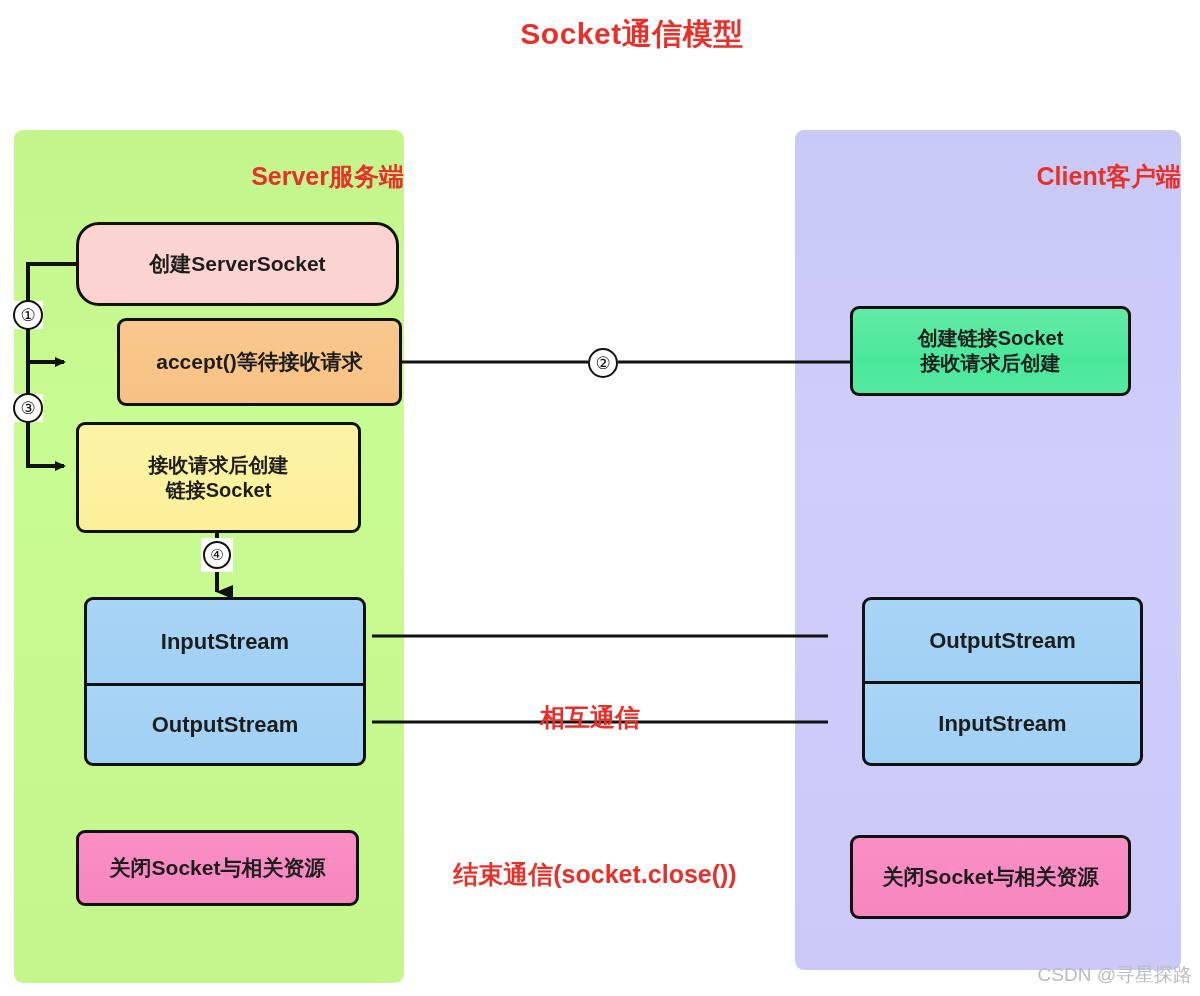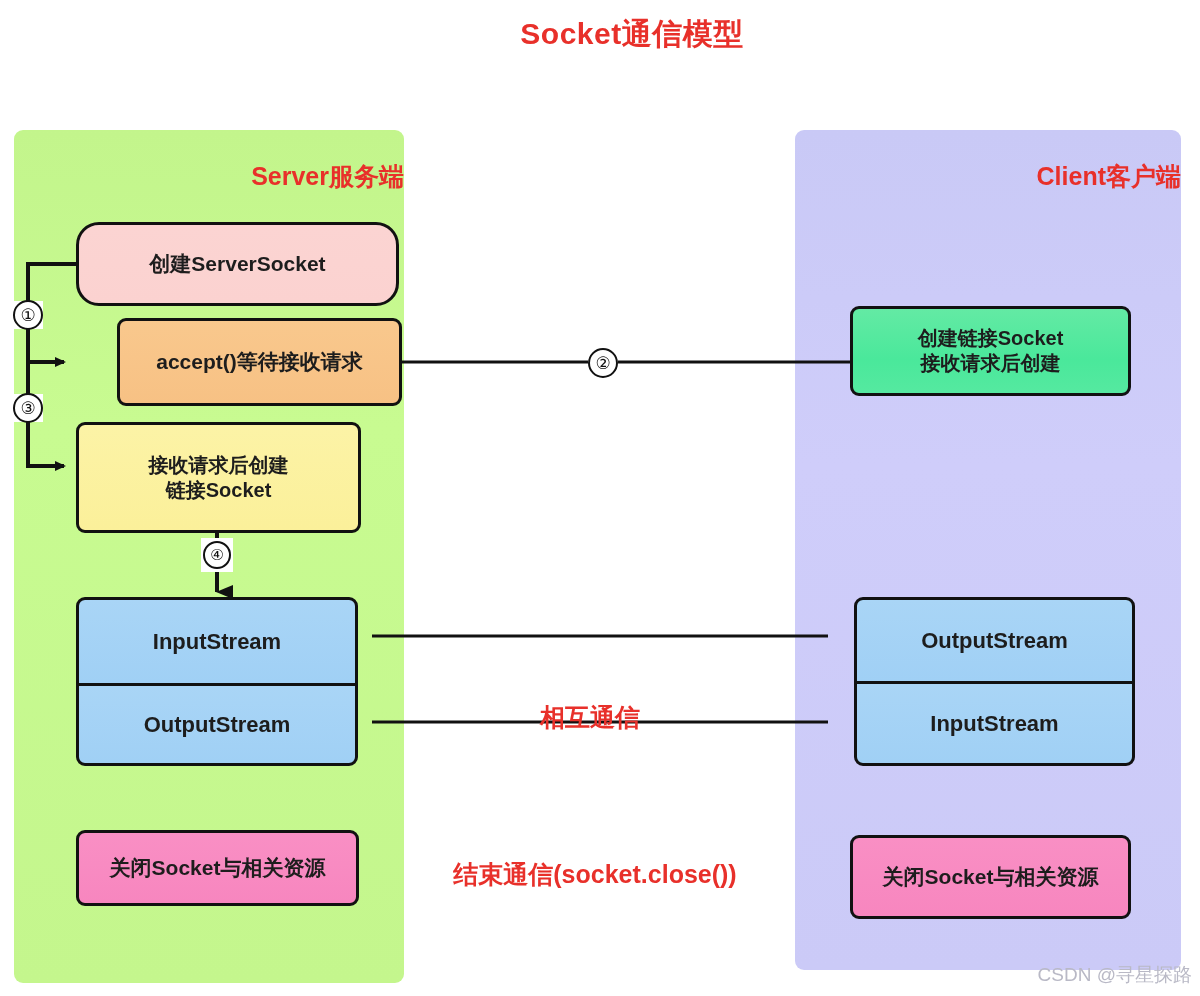--- a/index.html
+++ b/index.html
@@ -48,21 +48,21 @@
     font-weight:bold;
     color:#1d1d1d;
     line-height:1.25;
     box-sizing:border-box;
   }
   .box .ln{display:block;}
 
   .b-pink{background:linear-gradient(180deg,#fbd4d2 0%,#fbd2d0 100%);}
   .b-orange{background:linear-gradient(180deg,#f9c88d 0%,#f7c184 100%);margin-left:41px;}
   .b-yellow{background:linear-gradient(180deg,#fcf3a6 0%,#fbf09a 100%);}
-  .b-blue{background:linear-gradient(180deg,#a9d5f6 0%,#a0d0f5 100%);}
+  .b-blue{background:linear-gradient(180deg,#a9d5f6 0%,#a0d0f5 100%);margin-left:8px;}
   .b-green{background:linear-gradient(180deg,#63eaa4 0%,#4ae89b 60%,#55e9a0 100%);}
   .b-magenta{background:linear-gradient(180deg,#f98fc4 0%,#f786bf 100%);}
 
   
   .box-create-serversocket{left:76px;top:222px;width:323px;height:84px;font-size:21px;border-radius:23px;}
   .box-accept{left:76px;top:318px;width:285px;height:88px;font-size:21px;}
   .box-accept-created{left:76px;top:422px;width:285px;height:111px;font-size:20px;}
   .box-srv-in{left:76px;top:597px;width:282px;height:88px;font-size:22px;border-bottom-width:2px;border-radius:9px 9px 0 0;}
   .box-srv-out{left:76px;top:684px;width:282px;height:82px;font-size:22px;border-top-width:2px;border-radius:0 0 9px 9px;}
   .box-srv-close{left:76px;top:830px;width:283px;height:76px;font-size:21px;}

